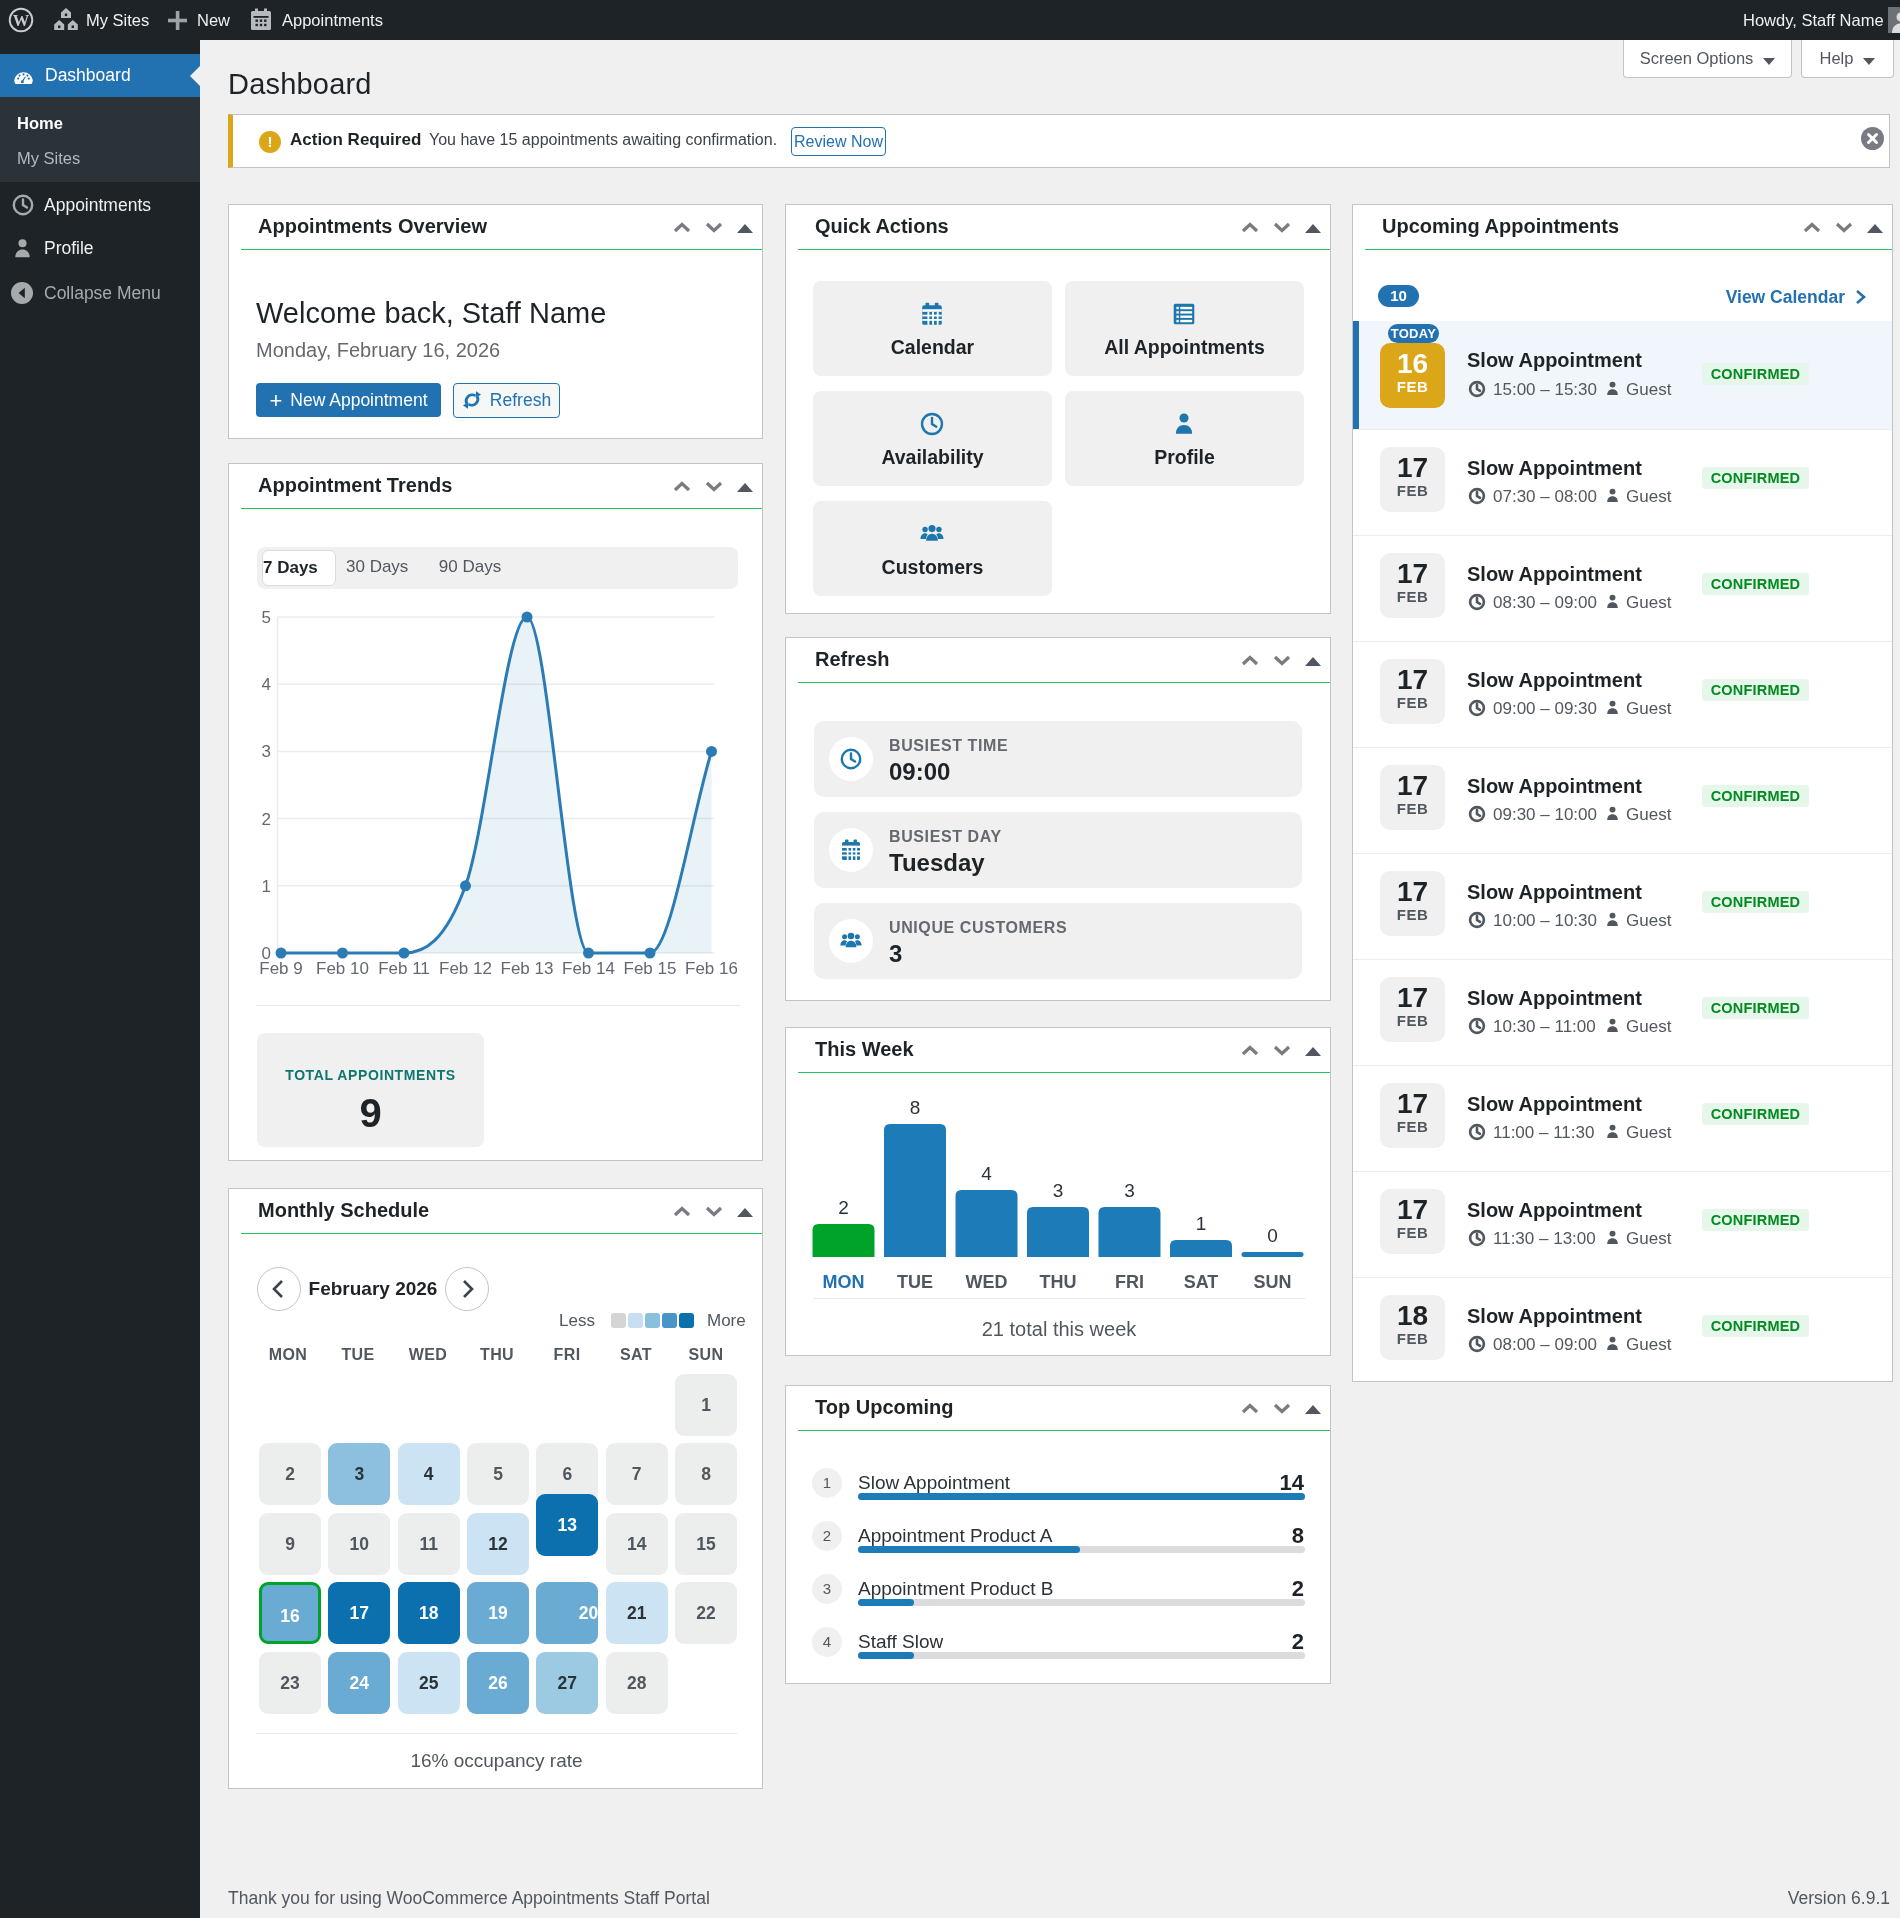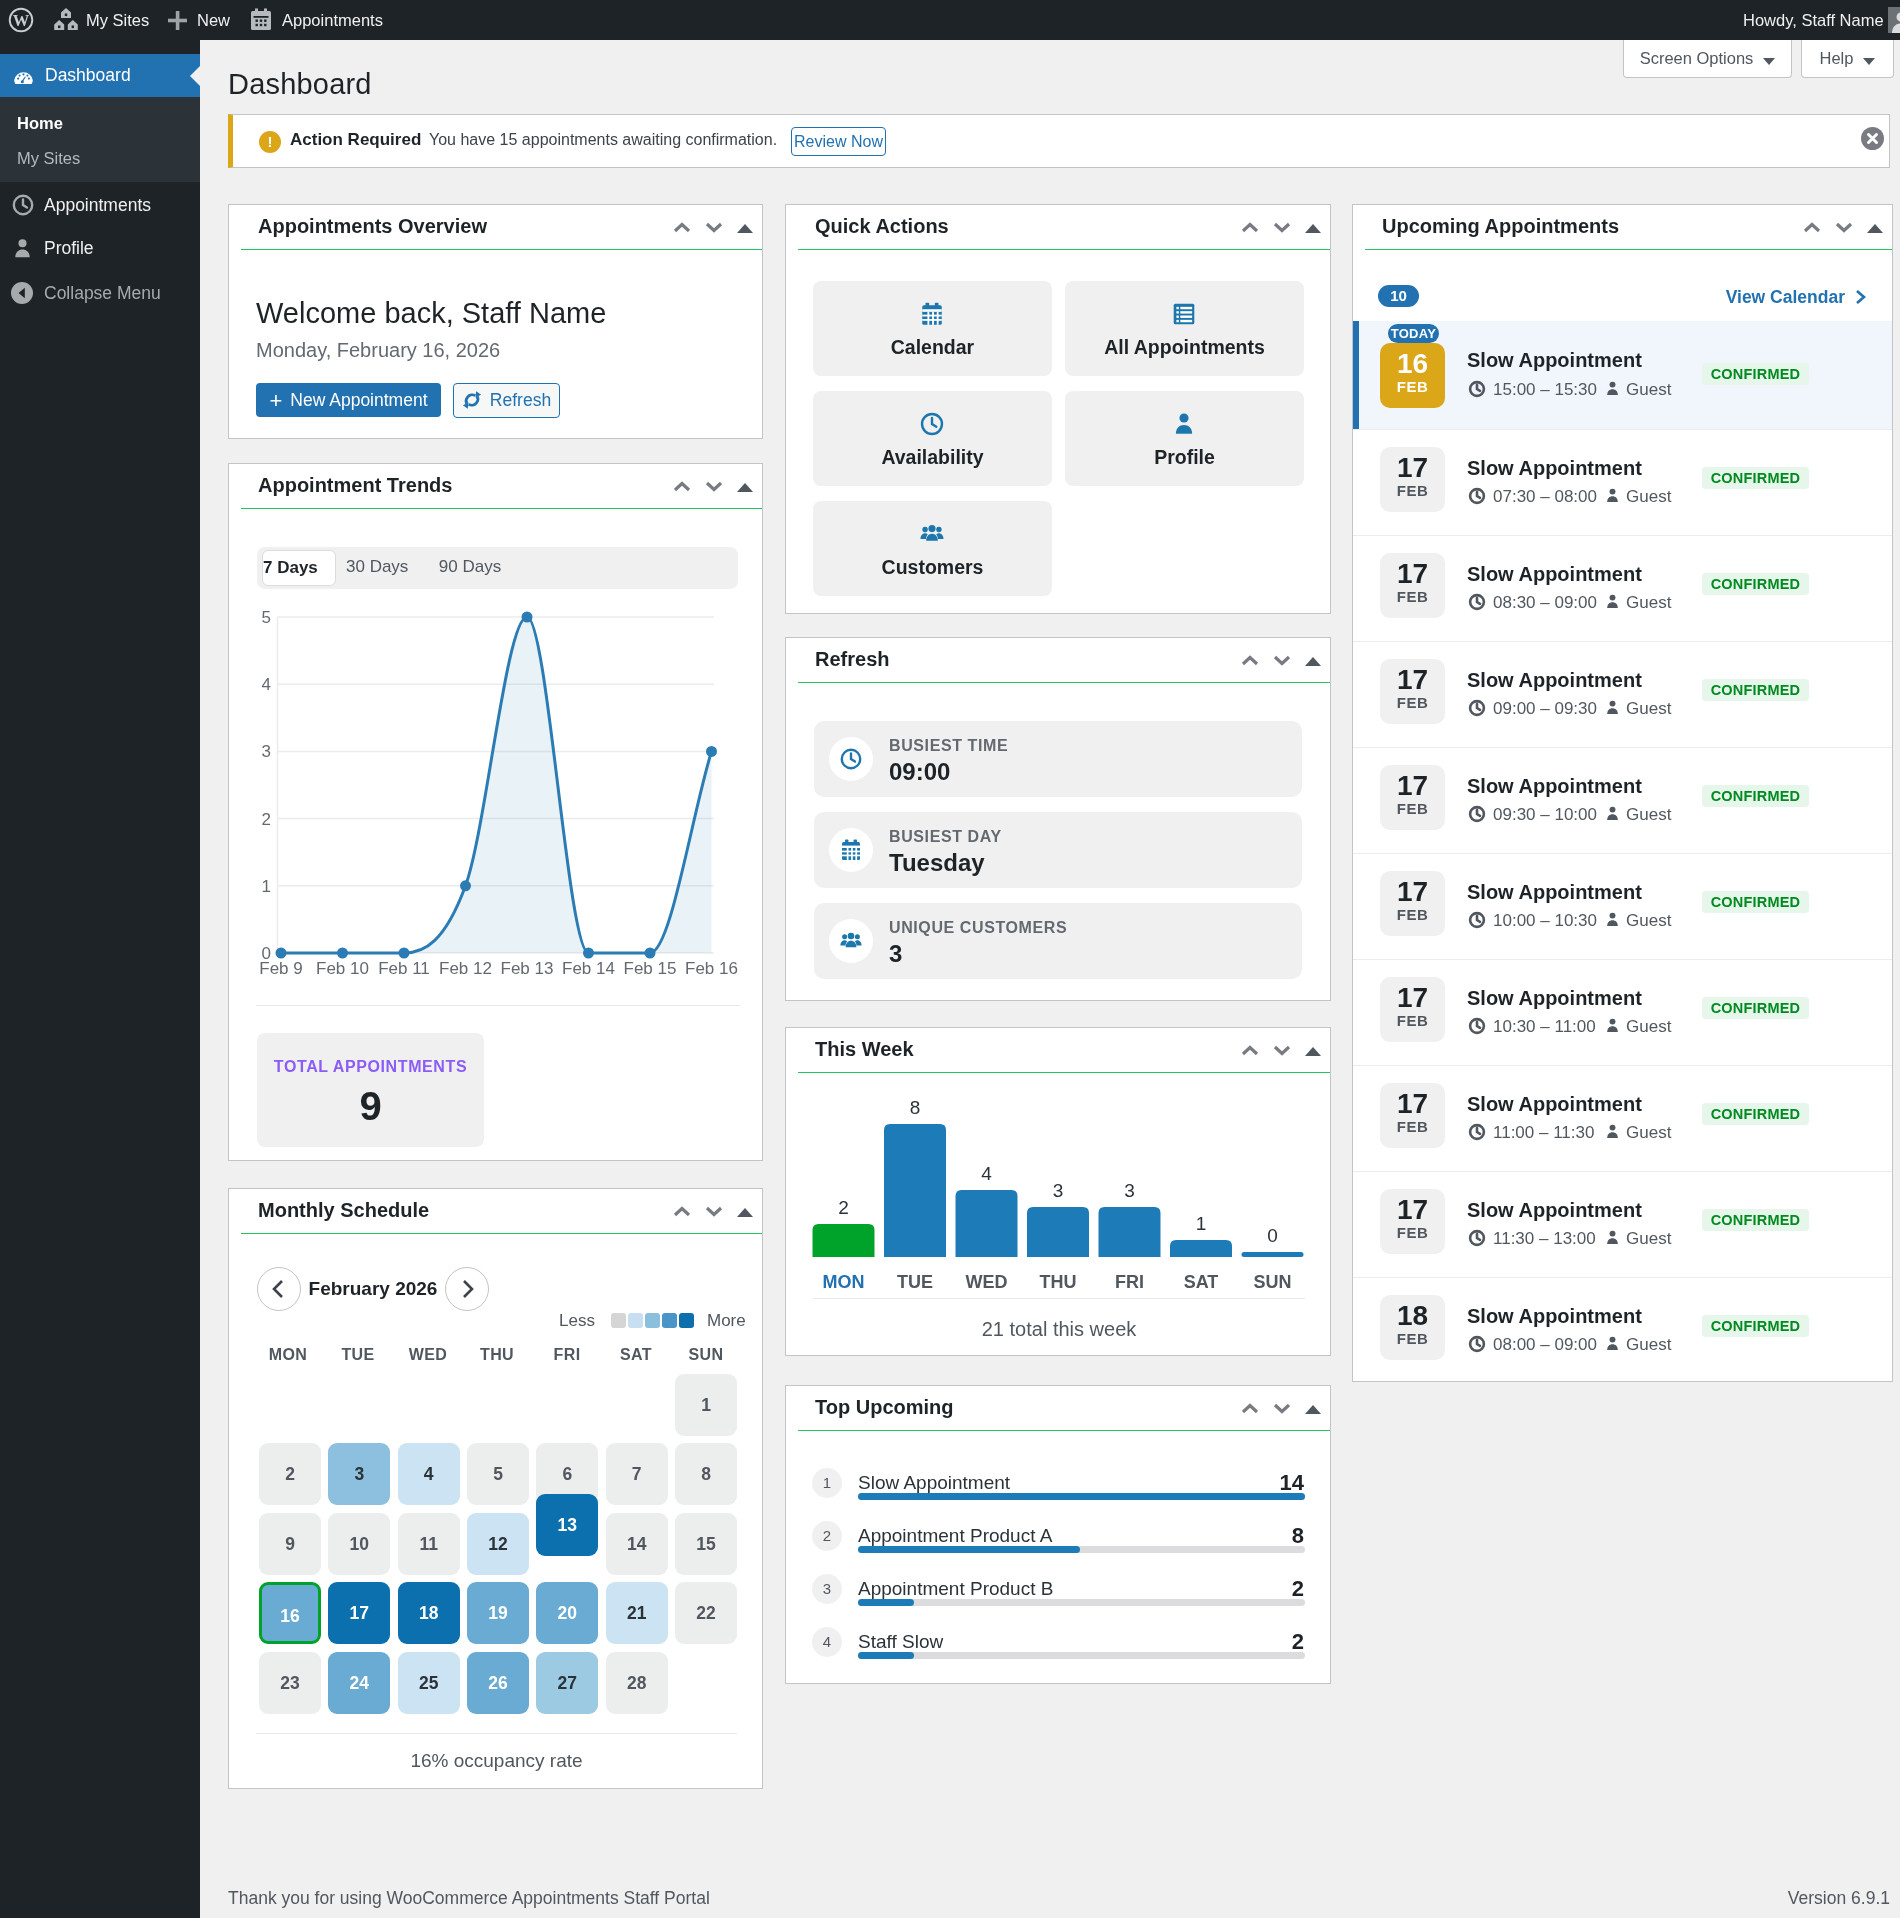--- a/index.html
+++ b/index.html
@@ -264,21 +264,21 @@
           <text x="175" y="370" font-size="17" fill="#646970" text-anchor="middle">Feb 11</text>
           <text x="236.5" y="370" font-size="17" fill="#646970" text-anchor="middle">Feb 12</text>
           <text x="298" y="370" font-size="17" fill="#646970" text-anchor="middle">Feb 13</text>
           <text x="359.5" y="370" font-size="17" fill="#646970" text-anchor="middle">Feb 14</text>
           <text x="421" y="370" font-size="17" fill="#646970" text-anchor="middle">Feb 15</text>
           <text x="482.5" y="370" font-size="17" fill="#646970" text-anchor="middle">Feb 16</text>
         </svg>
       </div>
       <div class="divider" style="left:27px;top:541px;width:484px"></div>
       <div class="abs" style="left:28px;top:569px;width:227px;height:114px;background:#f0f0f1;border-radius:8px;text-align:center">
-        <div style="margin-top:25px;font-size:16px;font-weight:700;color:#8b5cf6;letter-spacing:.6px">TOTAL APPOINTMENTS</div>
+        <div style="margin-top:34px;font-size:14px;font-weight:700;color:#0f766e;letter-spacing:.6px">TOTAL APPOINTMENTS</div>
         <div style="margin-top:8px;font-size:40px;font-weight:700;color:#1d2327">9</div>
       </div>
     </div>
     <div class="postbox" style="left:28px;top:1148px;width:535px;height:601px">
       <div class="pbh">
         <h2>Monthly Schedule</h2>
         <div class="handles">
           <div class="chev" style="right:71px">
             <svg width="18" height="11" viewBox="0 0 18 11">
               <polyline points="2,9 9,2.5 16,9" fill="none" stroke="#787c82" stroke-width="3.2"></polyline>
@@ -367,21 +367,21 @@
       </div>
       <div class="cal-cell cl4" style="left:99.3px;top:393.2px;">
         <span>17</span>
       </div>
       <div class="cal-cell cl4" style="left:168.7px;top:393.2px;">
         <span>18</span>
       </div>
       <div class="cal-cell cl3" style="left:238px;top:393.2px;">
         <span>19</span>
       </div>
-      <div class="cal-cell cl3" style="left:307.3px;top:393.2px;">
+      <div class="cal-cell cl3" style="left:307.3px;top:393.2px;text-align:right;">
         <span>20</span>
       </div>
       <div class="cal-cell cl1" style="left:376.7px;top:393.2px;">
         <span>21</span>
       </div>
       <div class="cal-cell " style="left:446px;top:393.2px;">
         <span>22</span>
       </div>
       <div class="cal-cell " style="left:30px;top:462.6px;">
         <span>23</span>

